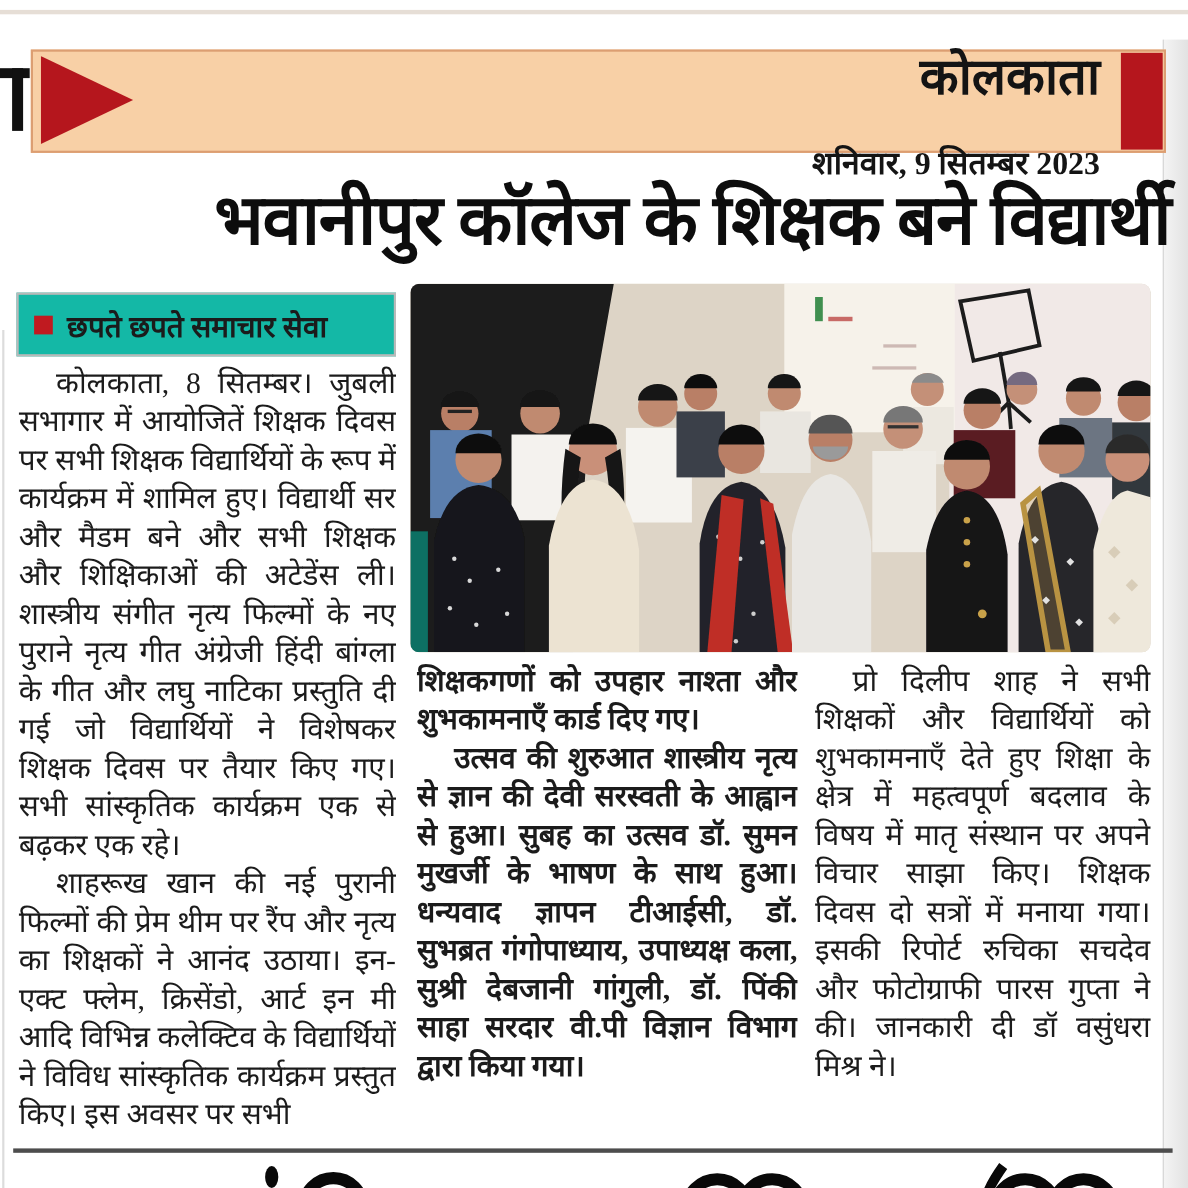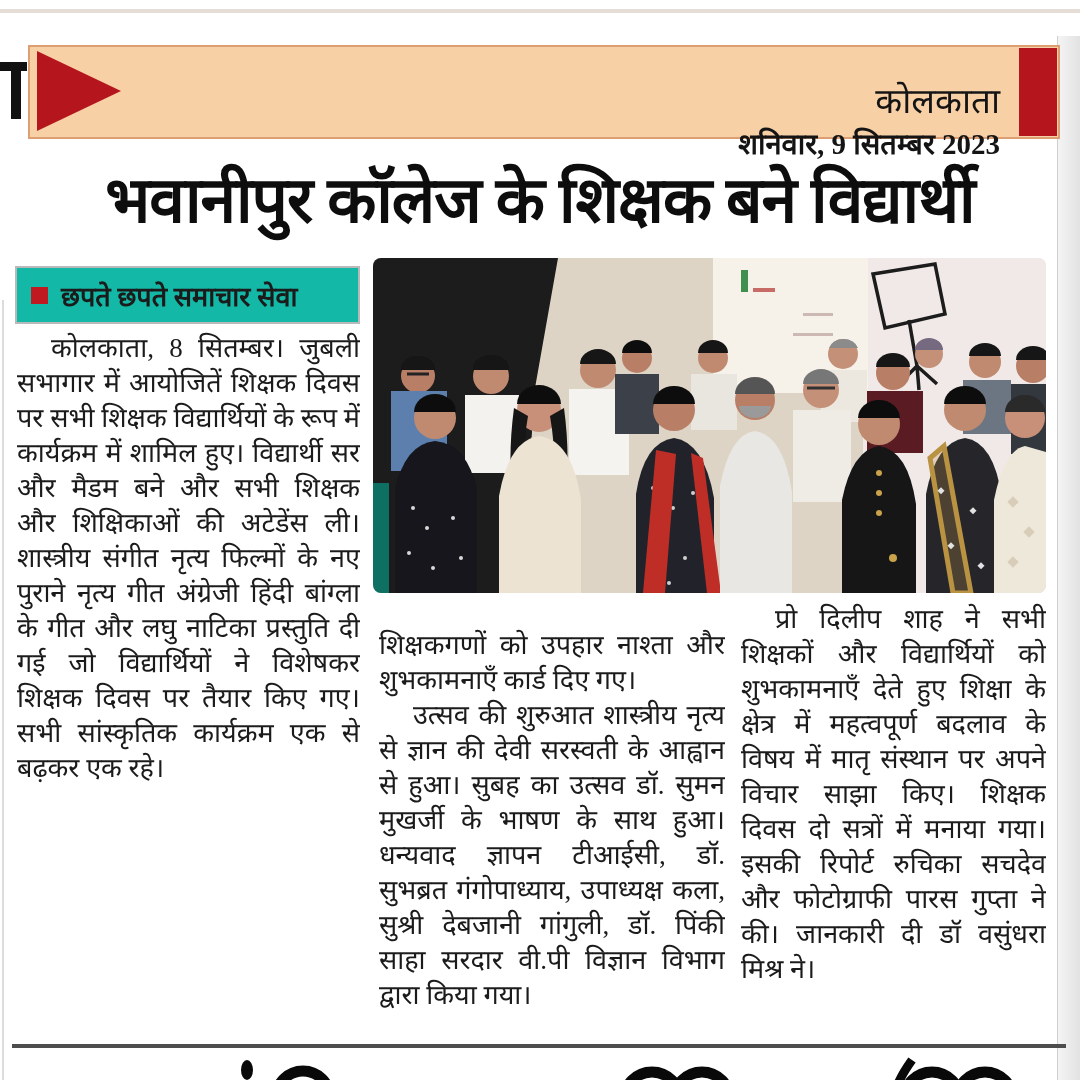--- a/index.html
+++ b/index.html
@@ -17,39 +17,39 @@
   .mast-frag-bar{left:0;top:62px;width:27px;height:9px;background:#111;}
   .mast-frag-stem{left:11px;top:62px;width:10px;height:57px;background:#111;}
 
   
   .band{left:28px;top:45px;width:1032px;height:94px;background:#f8d0a6;
         border:2px solid #dc9e72;box-sizing:border-box;}
   .band-pennant{left:7px;top:4px;width:84px;height:80px;background:#b5161d;
         clip-path:polygon(0 0,100% 50%,0 100%);}
   .band-right-bar{right:1px;top:1px;width:38px;height:88px;background:#b5161d;}
   .band-text{right:58px;top:2px;text-align:right;color:#141414;}
-  .band-city{font-size:35px;font-weight:normal;line-height:42px;margin-top:32px;}
-  .band-date{font-size:29px;font-weight:bold;line-height:42px;}
+  .band-city{font-size:46px;font-weight:bold;line-height:42px;}
+  .band-date{font-size:29px;font-weight:bold;line-height:42px;margin-top:37px;}
 
   .headline{left:16px;top:154px;width:1048px;height:100px;font-size:64px;font-weight:bold;
-            text-align:center;letter-spacing:-1px;white-space:nowrap;color:#0d0d0d;}
+            text-align:right;letter-spacing:-1px;white-space:nowrap;color:#0d0d0d;}
 
   .byline{left:15px;top:266px;width:345px;height:58px;border:2px solid #b9b9b9;background:#14b8a6;
           display:flex;align-items:center;gap:13px;padding-left:14px;box-sizing:border-box;}
   .byline-square{width:17px;height:17px;background:#c01a20;flex:0 0 auto;}
   .byline-text{font-size:27px;font-weight:bold;}
 
   .photo{left:373px;top:258px;width:673px;height:335px;border-radius:8px;overflow:hidden;background:#ddd5c8;}
   .photo svg{display:block;}
 
   .col{position:absolute;font-size:27px;line-height:35px;text-align:justify;overflow:hidden;}
   .col p{margin:0;text-indent:34px;}
   .col p.cont{text-indent:0;}
   #col-left{left:17px;top:331px;width:343px;height:702px;}
-  #col-mid{left:379px;top:628px;width:346px;height:438px;}
+  #col-mid{left:379px;top:602px;width:346px;height:438px;font-weight:bold;}
   #col-right{left:741px;top:602px;width:305px;height:438px;}
 
   .bottom-rule{left:12px;top:1044px;width:1054px;height:4px;background:#4d4d4d;}
   .bottom-frags{left:0;top:1052px;width:1080px;height:28px;overflow:hidden;}
 </style>
 </head>
 <body>
 
 <div class="page">
 
@@ -208,20 +208,21 @@
               <rect x="652" y="270" width="8" height="8" transform="rotate(45 656 274)"></rect>
               <rect x="636" y="300" width="8" height="8" transform="rotate(45 640 304)"></rect>
             </g>
         </g>
       </g>
     </svg>
   </div>
 
   <div class="col" id="col-left">
     <p>कोलकाता, 8 सितम्बर। जुबली सभागार में आयोजितें शिक्षक दिवस पर सभी शिक्षक विद्यार्थियों के रूप में कार्यक्रम में शामिल हुए। विद्यार्थी सर और मैडम बने और सभी शिक्षक और शिक्षिकाओं की अटेडेंस ली। शास्त्रीय संगीत नृत्य फिल्मों के नए पुराने नृत्य गीत अंग्रेजी हिंदी बांग्ला के गीत और लघु नाटिका प्रस्तुति दी गई जो विद्यार्थियों ने विशेषकर शिक्षक दिवस पर तैयार किए गए। सभी सांस्कृतिक कार्यक्रम एक से बढ़कर एक रहे।</p>
+    <p>शाहरूख खान की नई पुरानी फिल्मों की प्रेम थीम पर रैंप और नृत्य का शिक्षकों ने आनंद उठाया। इन-एक्ट फ्लेम, क्रिसेंडो, आर्ट इन मी आदि विभिन्न कलेक्टिव के विद्यार्थियों ने विविध सांस्कृतिक कार्यक्रम प्रस्तुत किए। इस अवसर पर सभी</p>
   </div>
 
   <div class="col" id="col-mid">
     <p class="cont">शिक्षकगणों को उपहार नाश्ता और शुभकामनाएँ कार्ड दिए गए।</p>
     <p>उत्सव की शुरुआत शास्त्रीय नृत्य से ज्ञान की देवी सरस्वती के आह्वान से हुआ। सुबह का उत्सव डॉ. सुमन मुखर्जी के भाषण के साथ हुआ। धन्यवाद ज्ञापन टीआईसी, डॉ. सुभब्रत गंगोपाध्याय, उपाध्यक्ष कला, सुश्री देबजानी गांगुली, डॉ. पिंकी साहा सरदार वी.पी विज्ञान विभाग द्वारा किया गया।</p>
   </div>
 
   <div class="col" id="col-right">
     <p>प्रो दिलीप शाह ने सभी शिक्षकों और विद्यार्थियों को शुभकामनाएँ देते हुए शिक्षा के क्षेत्र में महत्वपूर्ण बदलाव के विषय में मातृ संस्थान पर अपने विचार साझा किए। शिक्षक दिवस दो सत्रों में मनाया गया। इसकी रिपोर्ट रुचिका सचदेव और फोटोग्राफी पारस गुप्ता ने की। जानकारी दी डॉ वसुंधरा मिश्र ने।</p>
   </div>

